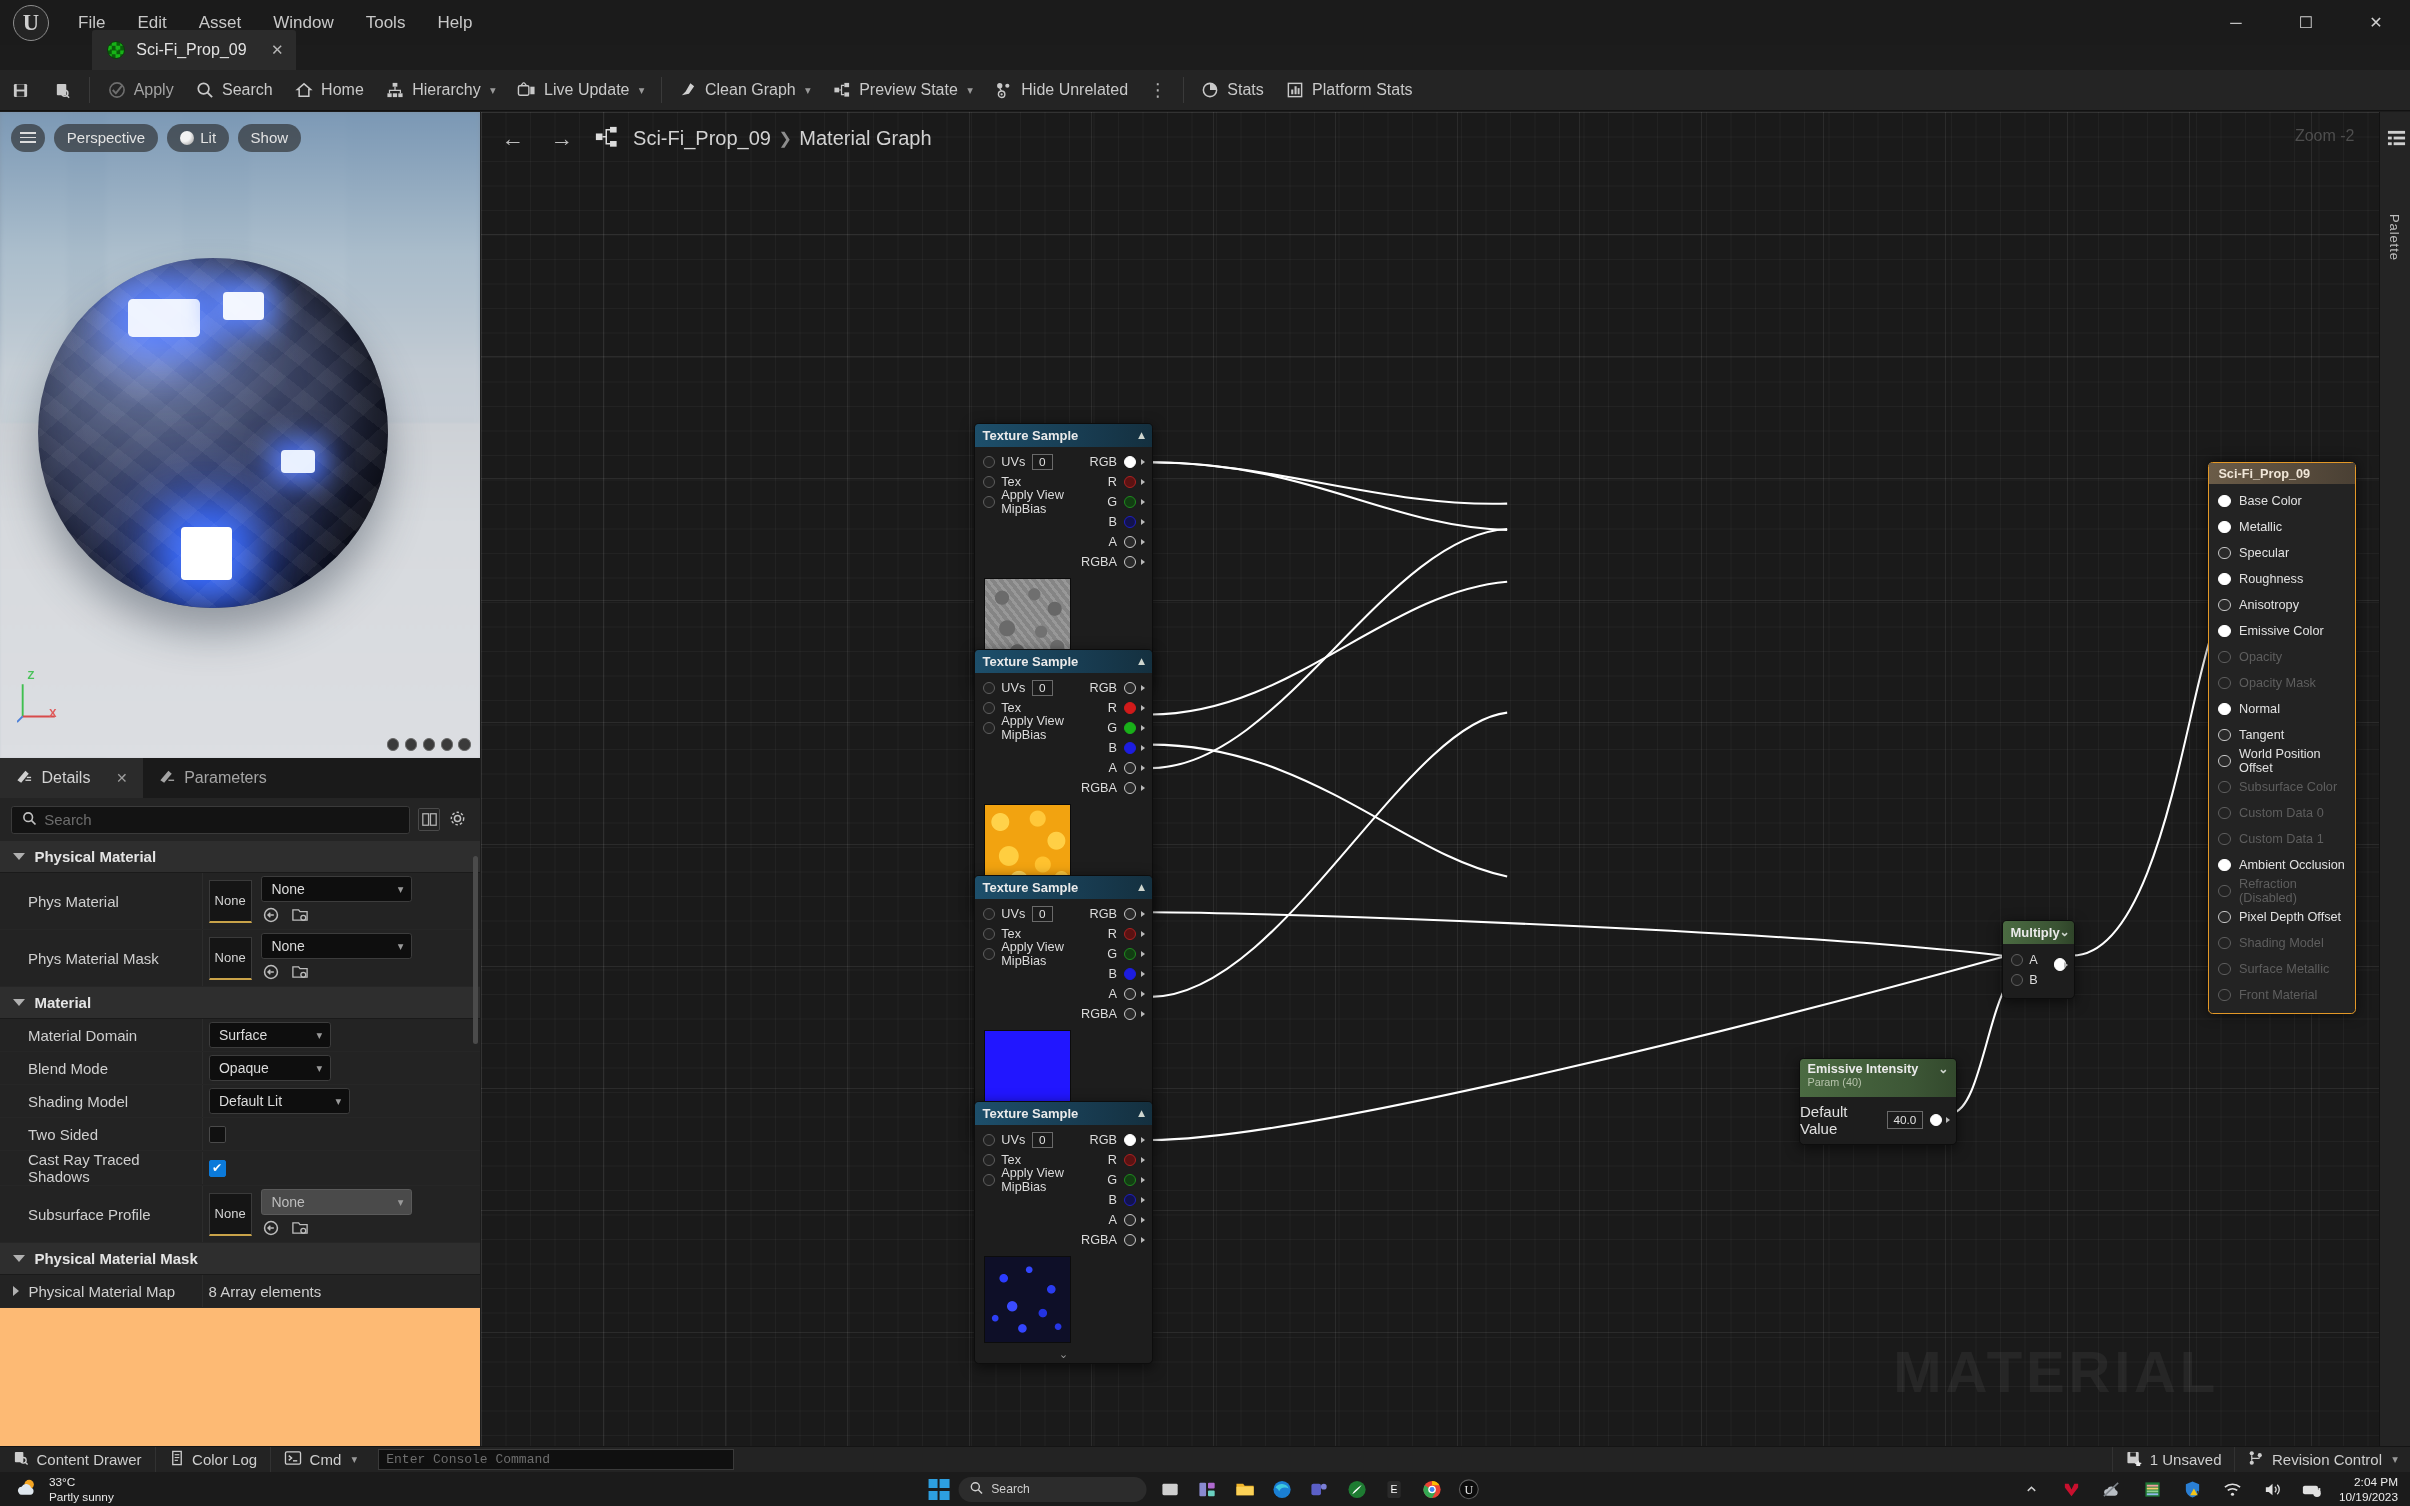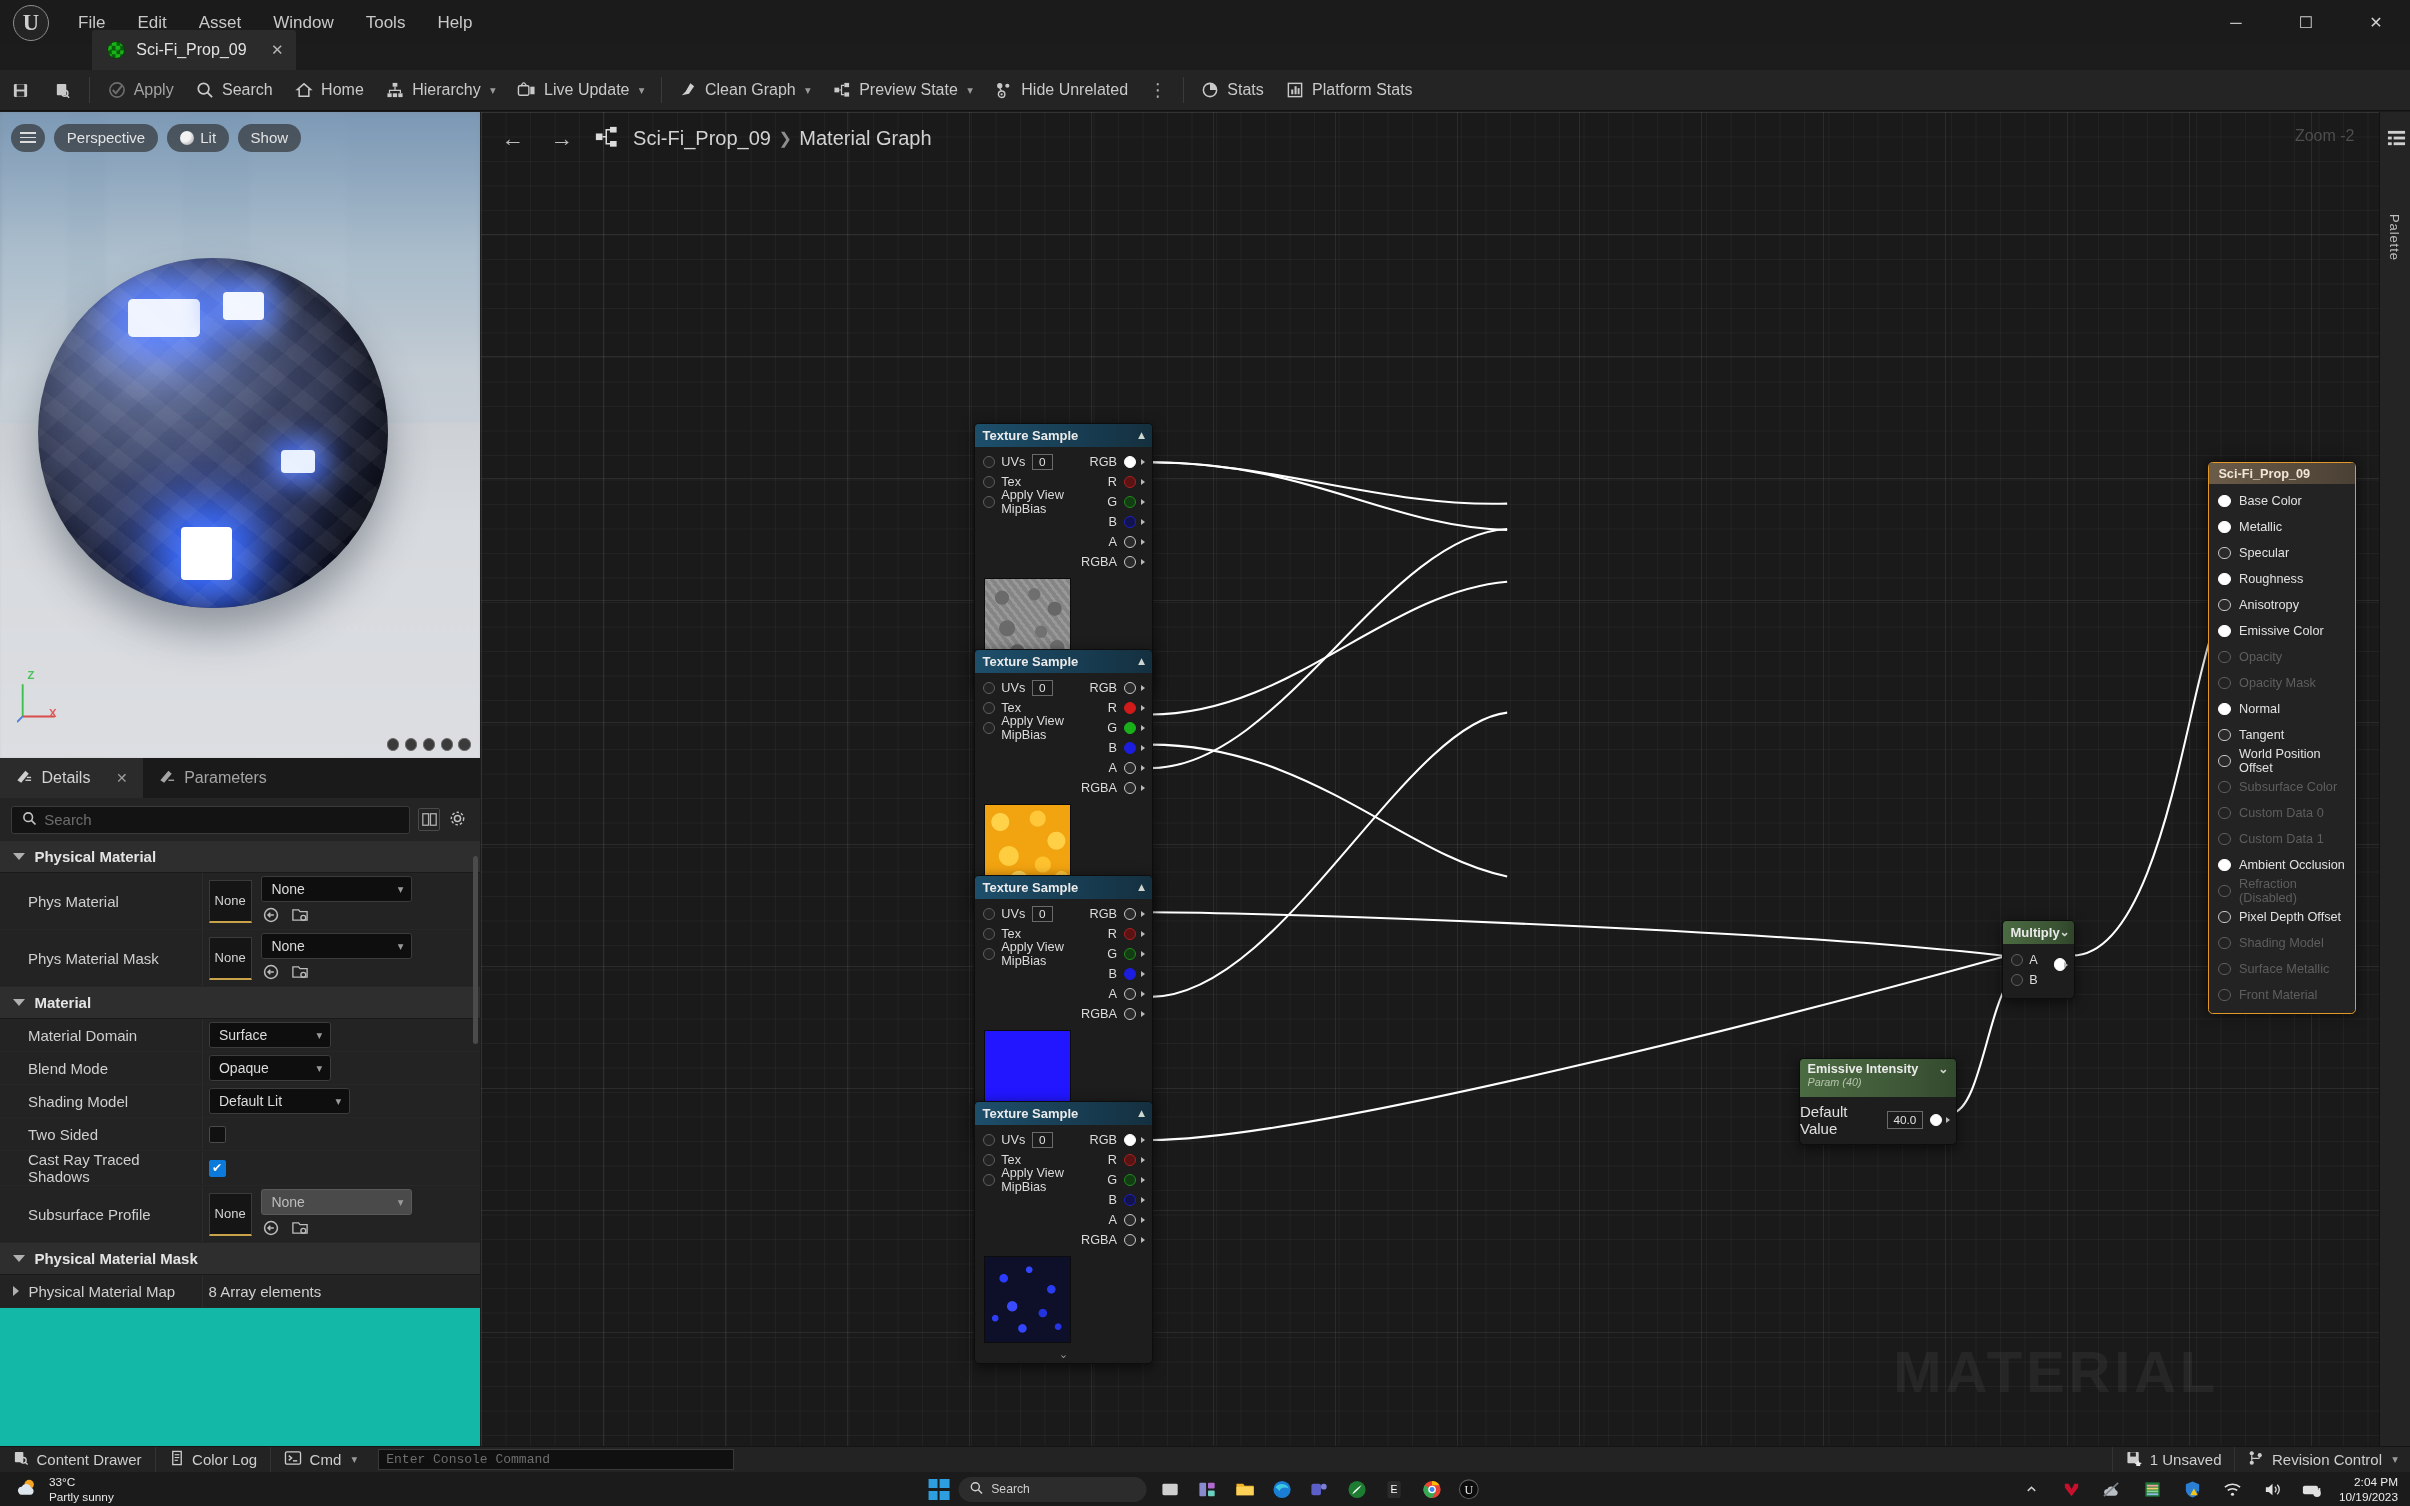--- a/index.html
+++ b/index.html
@@ -84,21 +84,21 @@
   .dtab { height:40px; display:flex; align-items:center; gap:8.5px; padding:0 15px; font-size:16px; color:#d3d3d3; background:#2b2b2b; }
   .dtab.inactive { background:#1a1a1a; color:#a5a5a5; }
   .dtab .x { margin-left:17px; font-size:14px; color:#9e9e9e; }
 
   .dsearchwrap { position:absolute; left:0; top:686px; width:480px; height:43px; background:#242424; display:flex; align-items:center; padding:0 11.3px; gap:7.5px; }
   .dsearch { flex:1; height:28px; background:#131313; border:0.9px solid #3a3a3a; border-radius:2.8px; display:flex; align-items:center; gap:7.5px; padding:0 9.4px; }
   .dsearch .ph { font-size:15px; color:#6d6d6d; }
   .dsq { width:22.6px; height:22.6px; border:0.9px solid #4a4a4a; border-radius:1.9px; }
   .dsg { width:21px; height:21px; }
 
-  .dlist { position:absolute; left:0; top:729px; width:480px; bottom:0; overflow:hidden; background:#14b8a6; }
+  .dlist { position:absolute; left:0; top:729px; width:480px; bottom:0; overflow:hidden; background:#fdba74; }
   .cat { height:32px; background:#2e2e2e; display:flex; align-items:center; gap:9.4px; padding-left:13px;
       font-size:15px; font-weight:bold; color:#e4e4e4; border-bottom:0.9px solid #1a1a1a; }
   .cat .tri { width:0;height:0; border-left:6.6px solid transparent; border-right:6.6px solid transparent; border-top:7.5px solid #b0b0b0; }
   .cat .tri.r { border:0; border-top:6.6px solid transparent; border-bottom:6.6px solid transparent; border-left:7.5px solid #b0b0b0; }
   .row { display:flex; align-items:center; min-height:32px; border-bottom:0.9px solid #262626; background:#232323; }
   .row .lbl { width:202px; padding-left:28px; font-size:15px; color:#cfcfcf; }
   .row .val { flex:1; display:flex; align-items:center; gap:9.4px; padding-left:5.6px; border-left:0.9px solid #2c2c2c; min-height:32px;}
   .combo { height:26px; background:#0e0e0e; border:0.9px solid #3c3c3c; border-radius:2.8px; display:flex; align-items:center;
       justify-content:space-between; padding:0 7.5px 0 9.4px; font-size:14px; color:#dcdcdc; min-width:122px; }
   .combo.wide { min-width:151px; }
@@ -904,21 +904,21 @@
               <span class="arr"></span>
           </div>
         </div>
       </div>
     </div>
 
     <div class="node" style="left:1318px; top:946px; width:158px;">
       <div class="nhdr par">
         <div style="display:flex;flex-direction:column;gap:0px;">
           <span style="font-size:12.7px;">Emissive Intensity</span>
-          <span style="font-size:10.8px;font-weight:normal;font-style:italic;color:#b6c3ab;">Param (40)</span>
+          <span style="font-size:10.8px;font-weight:normal;color:#b6c3ab;">Param (40)</span>
         </div>
         <span class="cv">⌄</span>
       </div>
       <div class="nbody" style="padding:5.6px 0 7.5px 0;">
         <div style="display:flex;align-items:center;justify-content:flex-end;gap:6.6px;padding-right:5.6px;">
           <span style="font-size:15px;color:#e0e0e0;">Default Value</span>
           <span class="numbox" style="min-width:36px;height:18px;">40.0</span>
           <span class="pin wf"></span>
             <span class="arr"></span>
         </div>

